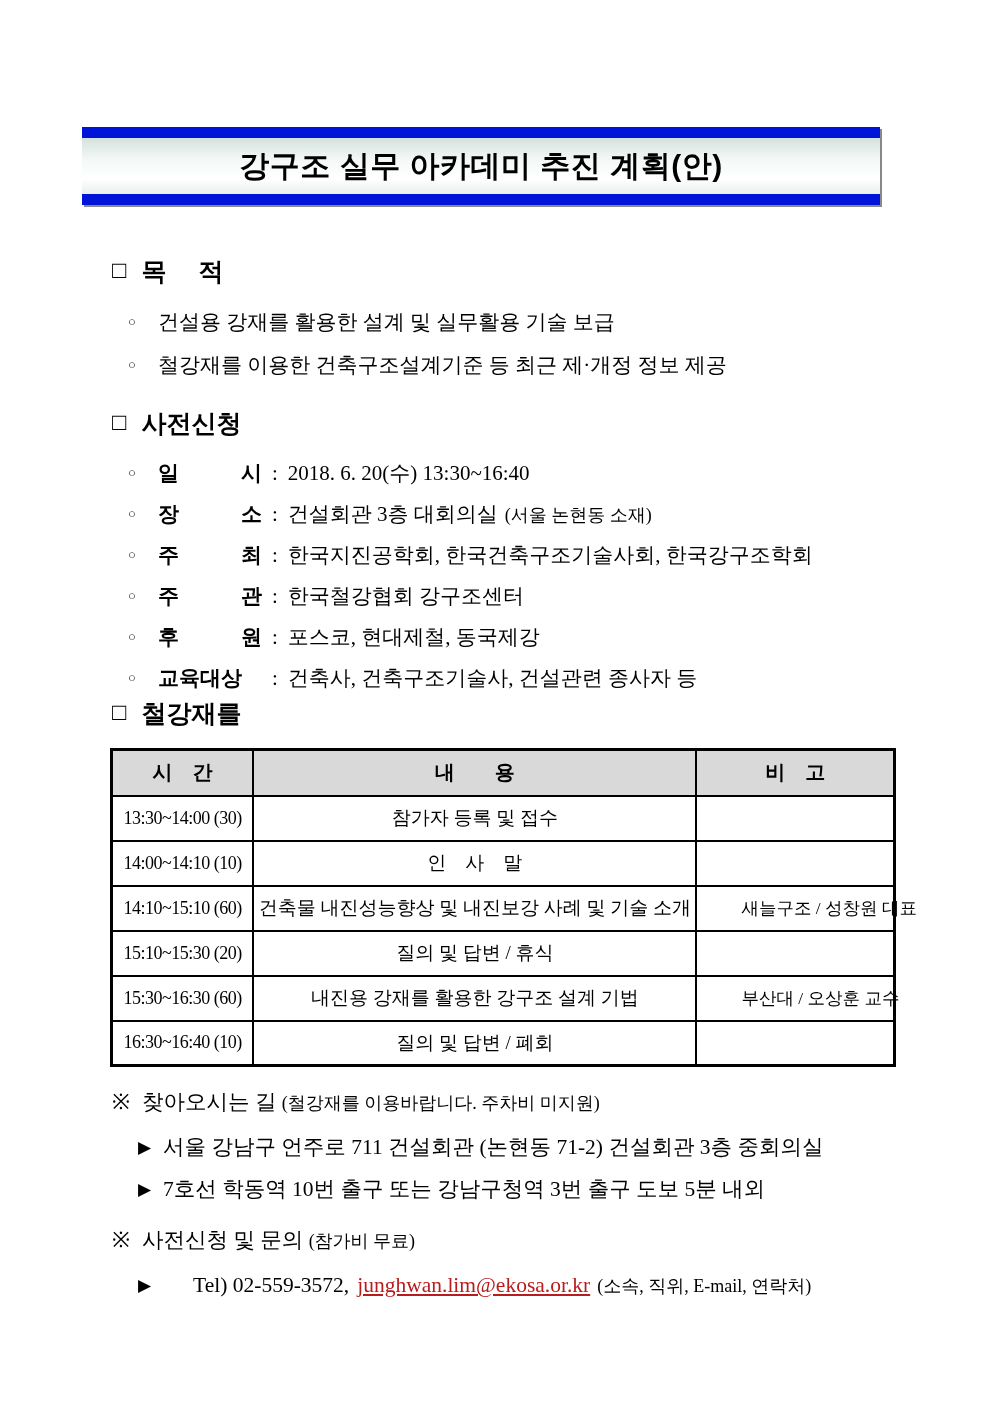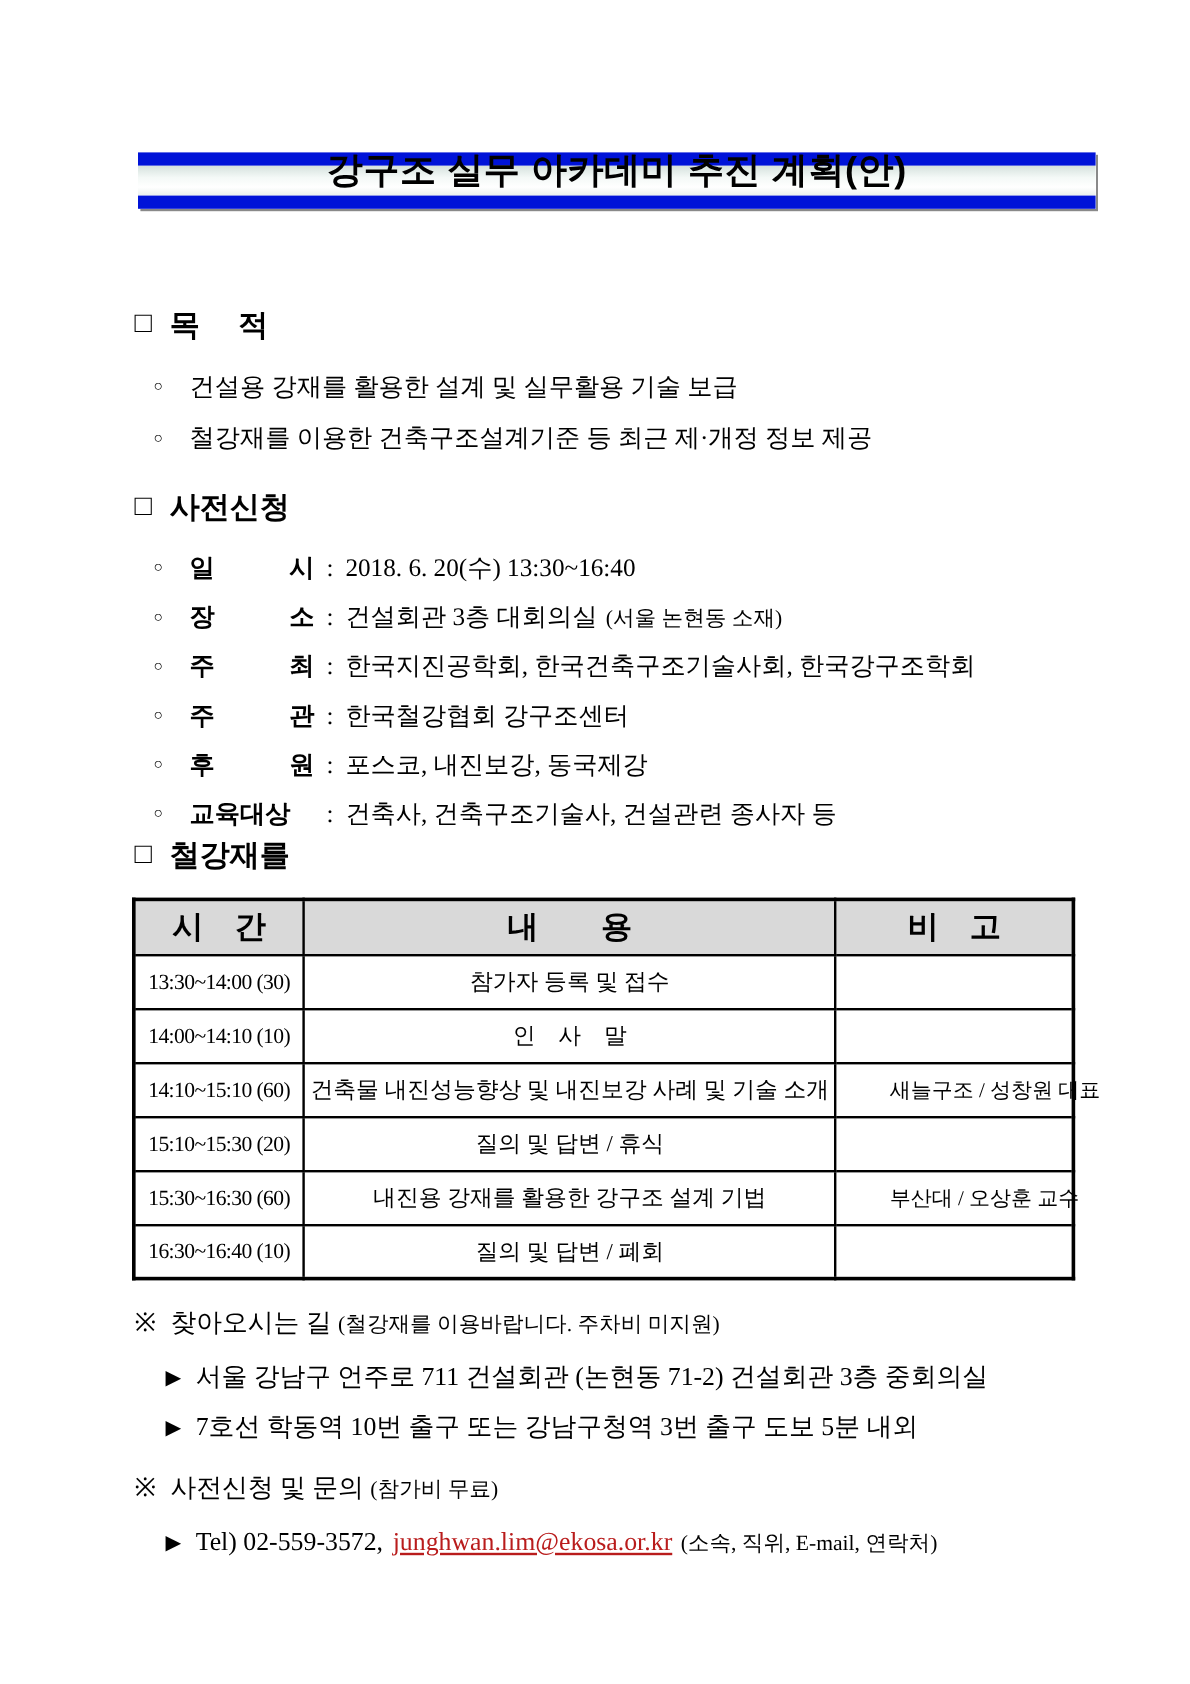--- a/index.html
+++ b/index.html
@@ -6,24 +6,24 @@
   html,body { background:#ffffff; }
   body {
     font-family:"Liberation Serif","DejaVu Serif",serif;
     color:#000;
     width:992px; height:1403px;
   }
   .page { position:relative; width:992px; height:1403px; background:#fff; overflow:hidden; }
 
   
   .banner {
-    position:absolute; left:115px; top:127px; width:798px; height:47px;
+    position:absolute; left:82px; top:127px; width:798px; height:78px;
     border-top:11px solid #0013d8; border-bottom:11px solid #0013d8;
     background:linear-gradient(180deg,#d5e1dd 0%,#f4f9f7 40%,#ffffff 72%,#e9f0ed 100%);
-    display:flex; align-items:flex-end; justify-content:center;
+    display:flex; align-items:center; justify-content:center;
     box-shadow:2px 2px 0 rgba(40,40,40,.55);
   }
   .banner-title {
     font-family:"Liberation Sans","DejaVu Sans",sans-serif;
     font-weight:700; font-size:30px; letter-spacing:.5px; color:#000;
   }
 
   
   .sec { position:absolute; left:112px; }
   .sec-heading {
@@ -49,39 +49,39 @@
   .ov-note { font-size:18px; margin-left:7px; }
 
   
   .sched-table {
     position:absolute; left:110px; top:748px; width:786px;
     border-collapse:collapse; table-layout:fixed;
     border:3px solid #000;
   }
   .sched-table th, .sched-table td { border:2px solid #000; text-align:center; vertical-align:middle; }
   .sched-table th {
-    background:#d9d9d9; height:46px; font-weight:700; font-size:26px;
+    background:#d9d9d9; height:46px; font-weight:700; font-size:20px;
   }
   .sched-table td { height:45px; font-size:19px; }
   .col-time  { width:18.1%; }
   .col-body  { width:56.6%; }
   .col-note  { width:25.3%; }
   td.cell-time   { font-size:18px; letter-spacing:-.5px; white-space:nowrap; }
   td.cell-remark { font-size:17.5px; white-space:nowrap;padding-left:44px; }
 
   
   .note-heading { font-size:21.5px; line-height:32px; }
   .ref-marker { margin-right:12px; }
   .note-small { font-size:18px; }
   .tri-items { margin-top:8px; }
   .tri-item { display:flex; align-items:baseline; line-height:41px; font-size:21.5px; padding-left:26px; }
   .tri-marker { margin-right:12px; font-size:17px; transform:translateY(-1px); }
   .email-link { color:#b91c1c; text-decoration:underline; }
   .suffix-small { font-size:18px; margin-left:7px; }
-  .tel-text { margin-right:8px; }
+  .tel-text { margin-right:8px;margin-left:30px; }
 </style>
 </head>
 <body>
 
 <div class="page">
 
   <div class="banner">
     <span class="banner-title">강구조 실무 아카데미 추진 계획(안)</span>
   </div>
 
@@ -133,21 +133,21 @@
         <span class="circ-marker">○</span>
         <span class="ov-label">주 관</span>
         <span class="ov-colon">:</span>
         <span>한국철강협회 강구조센터</span>
         <span class="ov-note"></span>
       </div>
       <div class="ov-item">
         <span class="circ-marker">○</span>
         <span class="ov-label">후 원</span>
         <span class="ov-colon">:</span>
-        <span>포스코, 내진보강, 동국제강</span>
+        <span>포스코, 현대제철, 동국제강</span>
         <span class="ov-note"></span>
       </div>
       <div class="ov-item">
         <span class="circ-marker">○</span>
         <span class="ov-label">교육대상</span>
         <span class="ov-colon">:</span>
         <span>건축사, 건축구조기술사, 건설관련 종사자 등</span>
         <span class="ov-note"></span>
       </div>
     </div>

